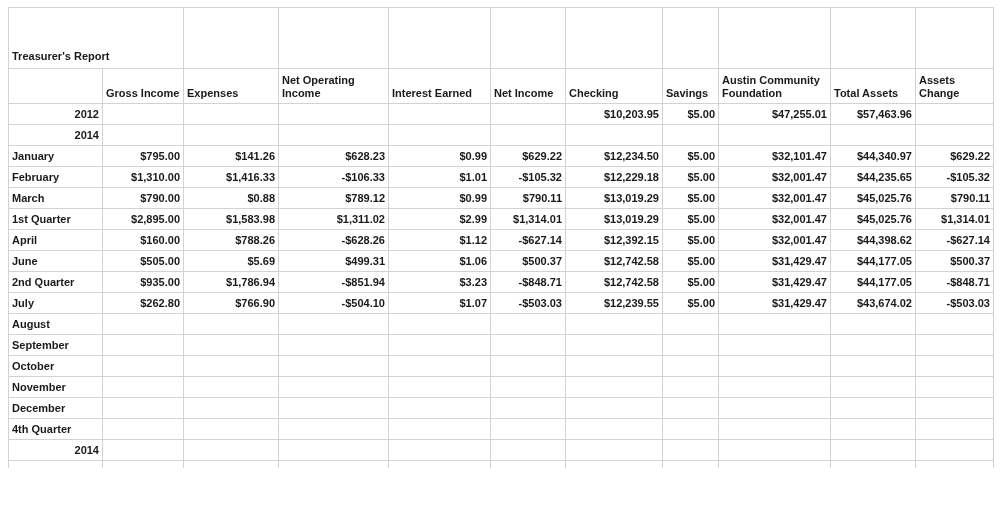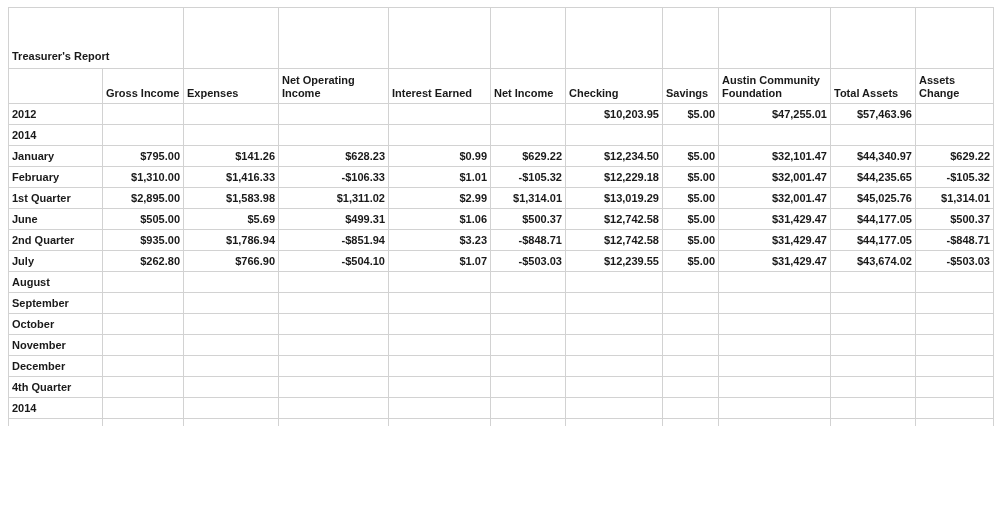--- a/index.html
+++ b/index.html
@@ -17,21 +17,21 @@
     border-right:1px solid var(--grid);border-bottom:1px solid var(--grid);
     vertical-align:bottom;font-size:11px;font-weight:700;color:var(--txt);
     white-space:pre;overflow:hidden;padding:0 3px 3px 3px;line-height:13px;
   }
   tr.r-title{height:61px;}
   tr.r-hdr{height:35px;}
   tr.r-data{height:21px;}
   tr.r-stub{height:7px;}
   td.num{text-align:right;}
   td.lbl{text-align:left;}
-  td.lbl-year{text-align:left;}
+  td.lbl-year{text-align:right;}
   td.hdr{text-align:left;padding:0 2px 3px 3px;}
   td.title-cell{padding-bottom:5px;white-space:pre;}
   td.stub{border-bottom:none;}
 </style>
 </head>
 <body>
 
 <div class="sheet">
   <table id="grid">
       <colgroup>
@@ -122,33 +122,59 @@
           <td class="num">-$106.33</td>
           <td class="num">$1.01</td>
           <td class="num">-$105.32</td>
           <td class="num">$12,229.18</td>
           <td class="num">$5.00</td>
           <td class="num">$32,001.47</td>
           <td class="num">$44,235.65</td>
           <td class="num">-$105.32</td>
         </tr>
         <tr class="r-data">
+          <td class="lbl">March</td>
+          <td class="num">$790.00</td>
+          <td class="num">$0.88</td>
+          <td class="num">$789.12</td>
+          <td class="num">$0.99</td>
+          <td class="num">$790.11</td>
+          <td class="num">$13,019.29</td>
+          <td class="num">$5.00</td>
+          <td class="num">$32,001.47</td>
+          <td class="num">$45,025.76</td>
+          <td class="num">$790.11</td>
+        </tr>
+        <tr class="r-data">
           <td class="lbl">1st Quarter</td>
           <td class="num">$2,895.00</td>
           <td class="num">$1,583.98</td>
           <td class="num">$1,311.02</td>
           <td class="num">$2.99</td>
           <td class="num">$1,314.01</td>
           <td class="num">$13,019.29</td>
           <td class="num">$5.00</td>
           <td class="num">$32,001.47</td>
           <td class="num">$45,025.76</td>
           <td class="num">$1,314.01</td>
         </tr>
         <tr class="r-data">
+          <td class="lbl">April</td>
+          <td class="num">$160.00</td>
+          <td class="num">$788.26</td>
+          <td class="num">-$628.26</td>
+          <td class="num">$1.12</td>
+          <td class="num">-$627.14</td>
+          <td class="num">$12,392.15</td>
+          <td class="num">$5.00</td>
+          <td class="num">$32,001.47</td>
+          <td class="num">$44,398.62</td>
+          <td class="num">-$627.14</td>
+        </tr>
+        <tr class="r-data">
           <td class="lbl">June</td>
           <td class="num">$505.00</td>
           <td class="num">$5.69</td>
           <td class="num">$499.31</td>
           <td class="num">$1.06</td>
           <td class="num">$500.37</td>
           <td class="num">$12,742.58</td>
           <td class="num">$5.00</td>
           <td class="num">$31,429.47</td>
           <td class="num">$44,177.05</td>

